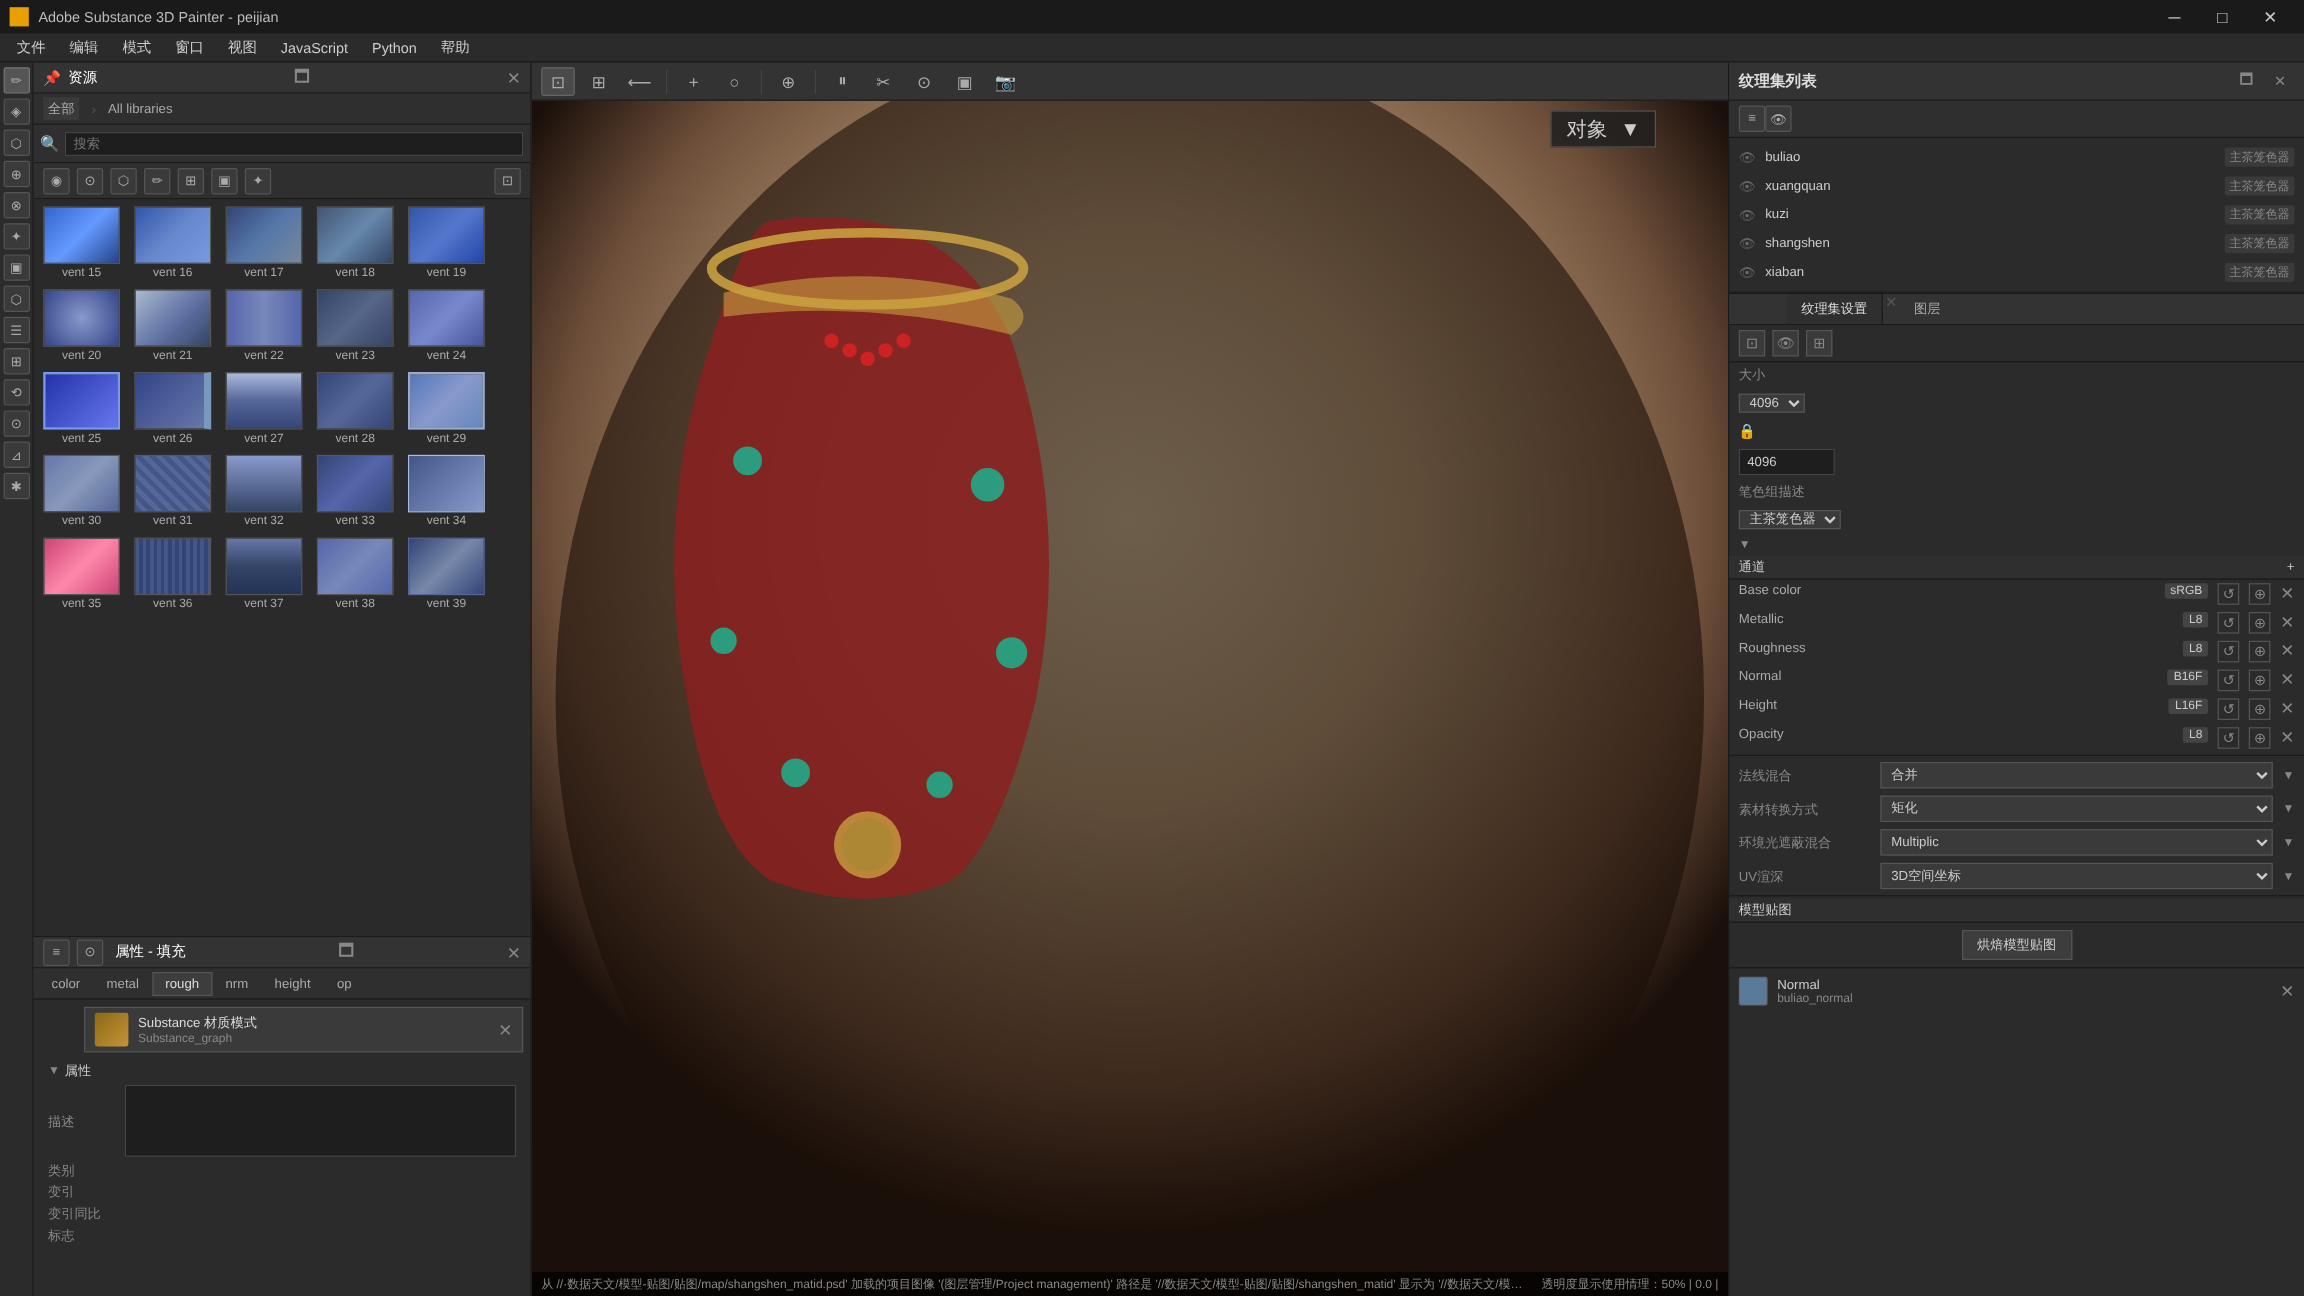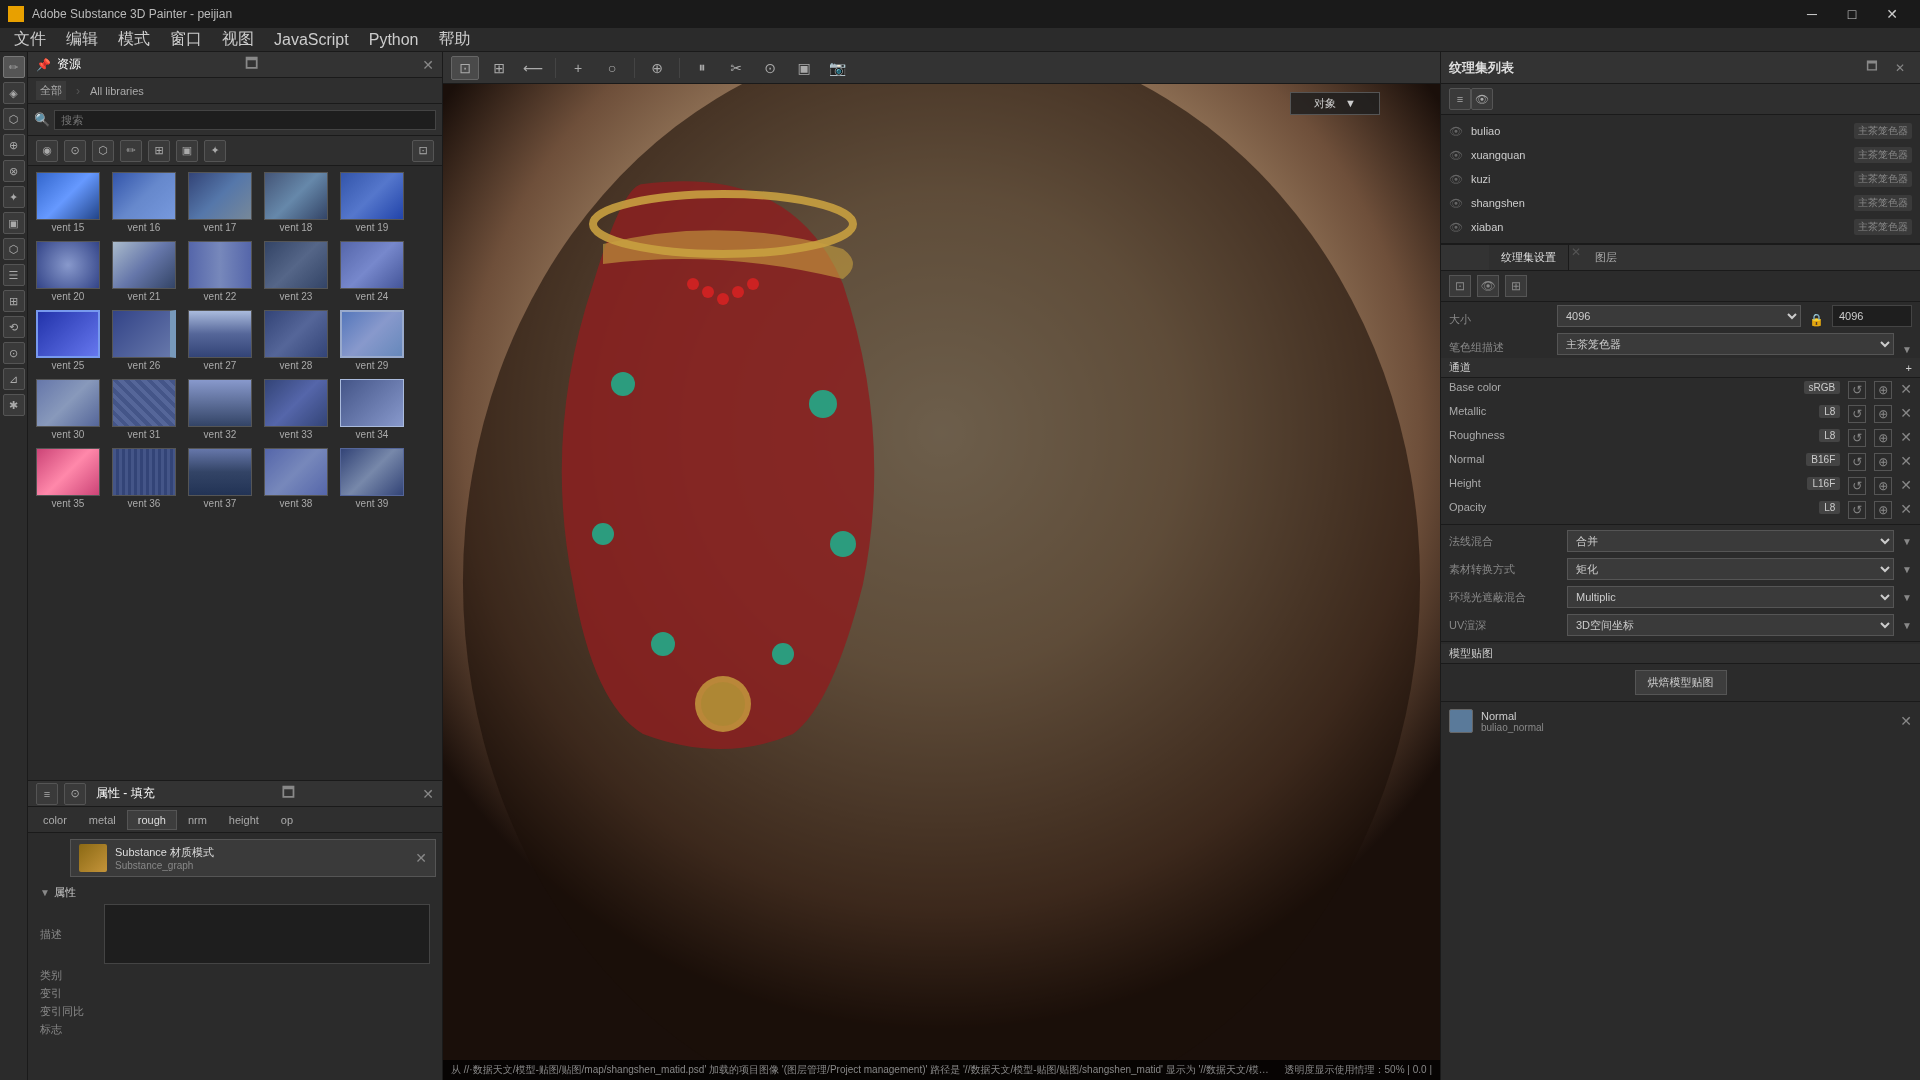--- a/index.html
+++ b/index.html
@@ -53,21 +53,21 @@
       display: flex;
       align-items: center;
       padding: 0 4px;
       border-bottom: 1px solid #1a1a1a;
       flex-shrink: 0;
     }
     .menu-item {
       padding: 2px 10px;
       cursor: pointer;
       color: #ccc;
-      font-size: 16px;
+      font-size: 12px;
     }
 
     
     .main-layout {
       display: flex;
       flex: 1;
       overflow: hidden;
     }
 
     
@@ -361,22 +361,22 @@
       overflow: hidden;
     }
 
     
     .float-toolbar {
       position: absolute;
       top: 8px;
       right: 60px;
       background: rgba(30,30,30,0.85);
       border: 1px solid #555;
-      padding: 3px 23px;
-      font-size: 11px;
+      padding: 3px 12px;
+      font-size: 17px;
       color: #ccc;
     }
 
     .viewport-status {
       position: absolute;
       bottom: 0;
       left: 0;
       right: 0;
       background: rgba(0,0,0,0.7);
       height: 20px;
@@ -459,24 +459,25 @@
       background: #3a3a3a;
       border: 1px solid #555;
       display: flex; align-items: center; justify-content: center;
       cursor: pointer;
       font-size: 12px;
       color: #888;
     }
 
     .tss-row {
       display: flex;
-      align-items: flex-end;
+      align-items: flex-start;
       padding: 3px 8px;
       gap: 8px;
       font-size: 11px;
+      flex-direction: column;
     }
     .tss-label { color: #888; width: 100px; flex-shrink: 0; }
     .tss-select {
       flex: 1;
       background: #3a3a3a;
       border: 1px solid #555;
       color: #ccc;
       height: 22px;
       padding: 0 4px;
       font-size: 11px;

